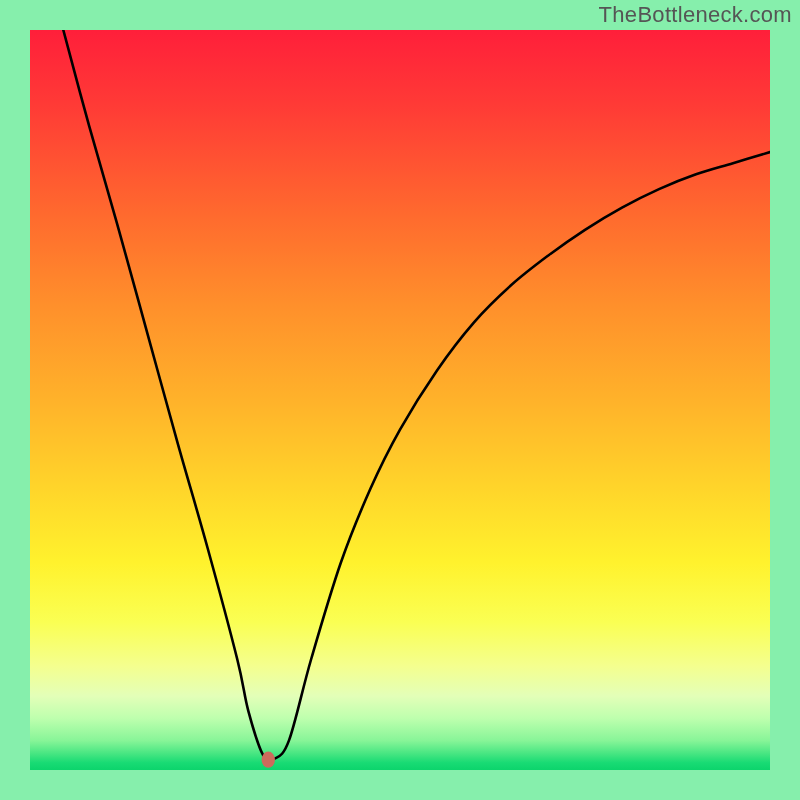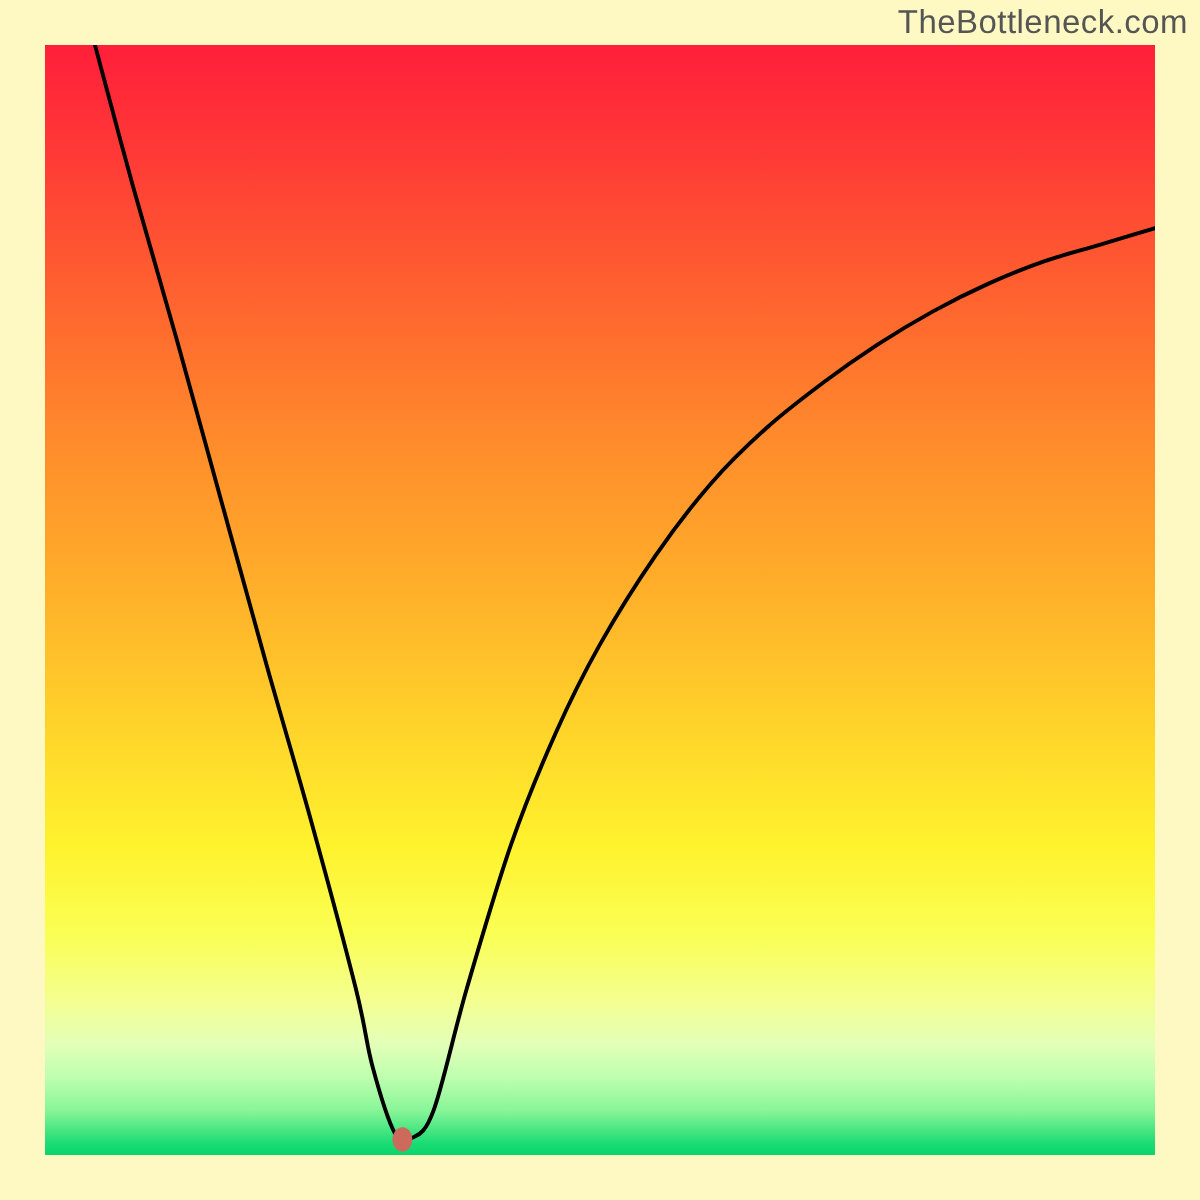--- a/index.html
+++ b/index.html
@@ -8,21 +8,21 @@
     width: 800px;
     height: 800px;
     overflow: hidden;
     background: #000;
     font-family: Arial, Helvetica, sans-serif;
   }
   .frame {
     position: relative;
     width: 800px;
     height: 800px;
-    background: #fef9c3;
+    background: #86efac;
   }
   .watermark {
     position: absolute;
     top: 2px;
     right: 8px;
     color: #555;
     font-size: 22px;
     font-weight: 500;
     letter-spacing: 0.3px;
     z-index: 5;

